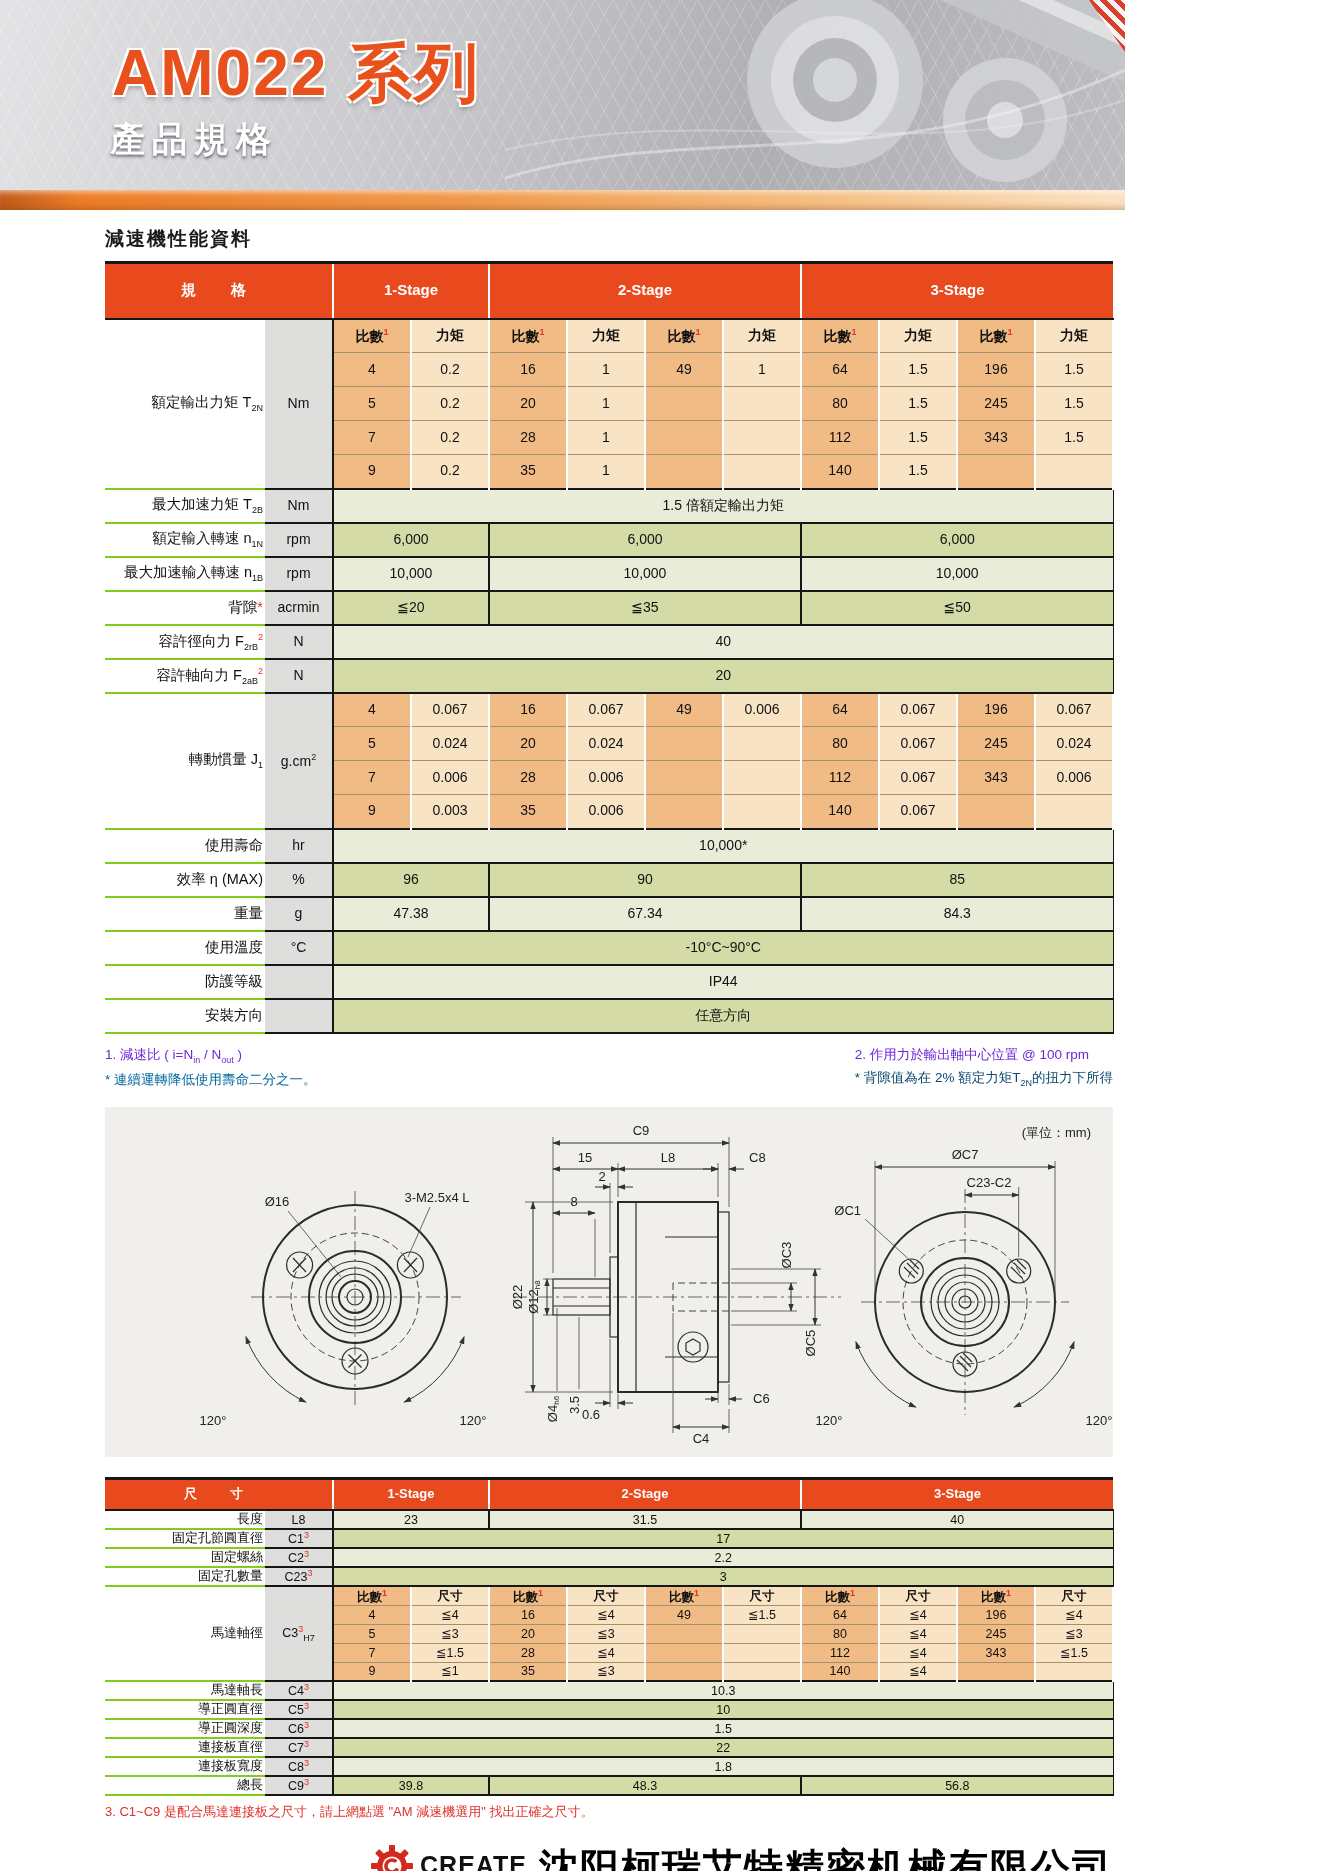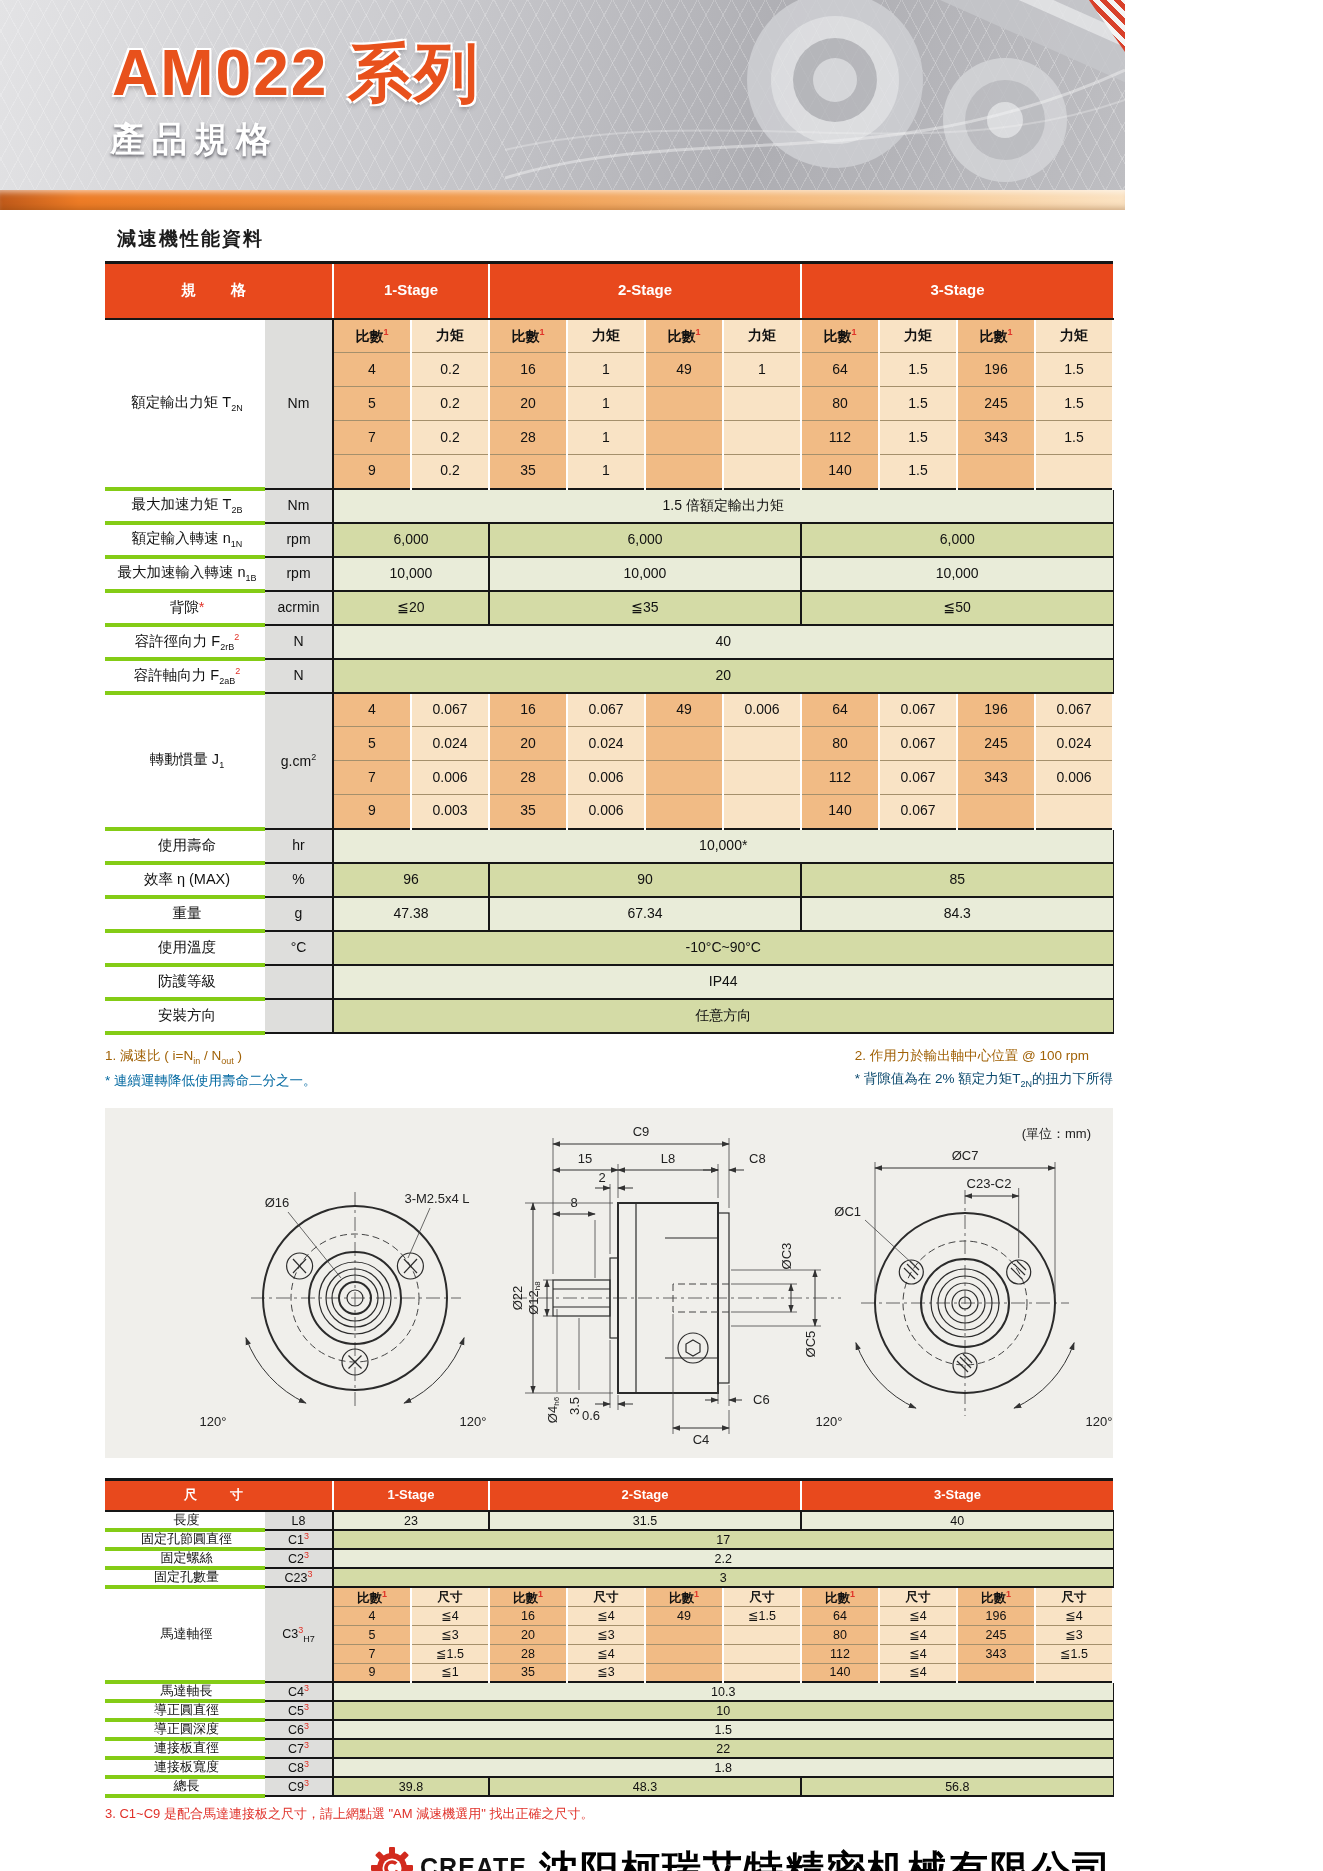--- a/index.html
+++ b/index.html
@@ -21,30 +21,30 @@
   text-shadow:0 2px 3px rgba(80,80,88,.85)}
 .corner-stripes{position:absolute;top:0;right:0;width:44px;height:52px;
   background:repeating-linear-gradient(45deg,#D8402A 0 5px,#f4f4f4 5px 10px);
   clip-path:polygon(100% 0,18% 0,100% 100%)}
 .orange-bar{width:1125px;height:20px;
   background:linear-gradient(90deg,#c05a1a 0,#ED7C26 7%,#F09A4C 42%,#F6C58D 78%,#FBE3C3 100%);
   box-shadow:inset 0 6px 6px -4px rgba(255,255,255,.65), inset 0 -6px 6px -4px rgba(120,60,10,.35)}
 
 
 .content{padding-left:105px;width:1115px}
-.sec-title{margin:16px 0 9px 12px;font-size:19px;font-weight:bold;letter-spacing:2px;color:#1c1c1c}
+.sec-title{margin:16px 0 9px 0;font-size:19px;font-weight:bold;letter-spacing:2px;color:#1c1c1c}
 
 
 table.spec{border-collapse:collapse;table-layout:fixed;width:1008px;font-size:14px}
 .spec td{text-align:center;vertical-align:middle;padding:0 2px;line-height:1.12}
 .spec .hd{background:#E8491D;color:#fff;font-weight:bold;font-size:15px;height:56px;
   border-top:3px solid #161616;border-bottom:2px solid #161616}
 .spec .hd.st{border-left:2.5px solid #fff}
 .spec .hd.corner{letter-spacing:10px}
-.spec .lbl{background:#fff;text-align:center;padding-left:6px;font-size:14.5px;border-bottom:4px solid #84cc16}
+.spec .lbl{background:#fff;text-align:right;padding-left:6px;font-size:14.5px;border-bottom:2px solid #84cc16}
 .spec .unit{background:#DEDEDC;border-bottom:2px solid #161616;border-right:2px solid #161616;font-size:14px}
 .spec .oc{border-left:2.5px solid #fff;border-right:2.5px solid #fff;
   border-top:1px solid #a5906c;border-bottom:1px solid #a5906c}
 .spec .ocr{background:#F1BB85}
 .spec .oct{background:#F9E3C5}
 .spec .och{font-weight:bold}
 .spec .g{border-bottom:2px solid #161616;border-top:2px solid #161616}
 .spec .gd{background:#D4DBA6}
 .spec .gl{background:#E9ECD9}
 .spec .sp{border-left:2px solid #161616}
@@ -55,21 +55,21 @@
 .dims .unit{font-size:12.5px}
 .dims .hd{height:32px;font-size:13px}
 sup.red{color:#E03228;font-size:9px}
 sup.blk{color:#222;font-size:9px}
 .spec sub,.notes sub{font-size:9px}
 .star-red{color:#E03228}
 
 
 .notes{width:1008px;display:flex;justify-content:space-between;margin-top:9px;font-size:13.5px;line-height:1.75}
 .notes .right{text-align:left}
-.note-red{color:#a16207}
+.note-red{color:#6d28d9}
 .note-purple{color:#0369a1}
 .note-green{color:#0c4a6e}
 .note3{width:1008px;margin-top:7px;font-size:13px;color:#E0312A}
 
 
 .drawing{width:1008px;height:350px;background:#F0EFEB;margin-top:15px}
 .drawing svg text{font-size:13px;fill:#222;font-family:"Liberation Sans","DejaVu Sans",sans-serif}
 .dln{stroke:#333;stroke-width:1;fill:none}
 .ext{stroke:#444;stroke-width:.8;fill:none}
 .out2{stroke:#2b2b2b;stroke-width:2;fill:none}

